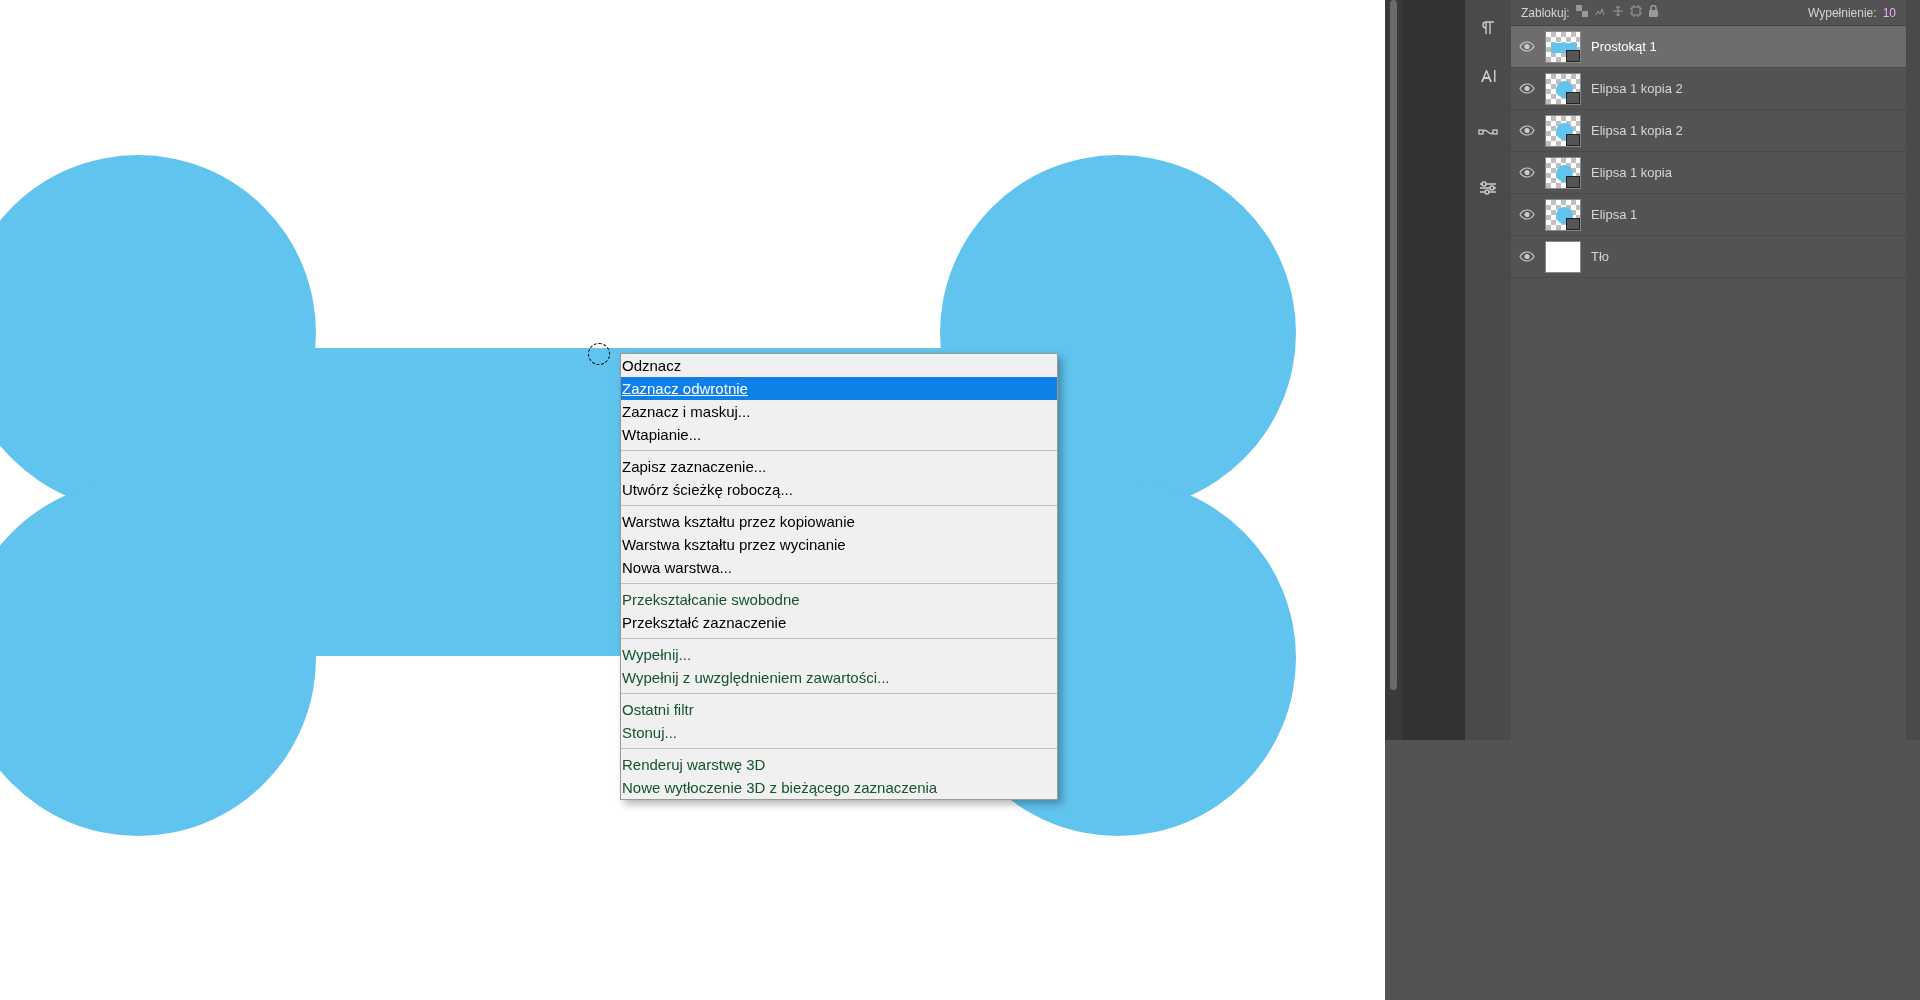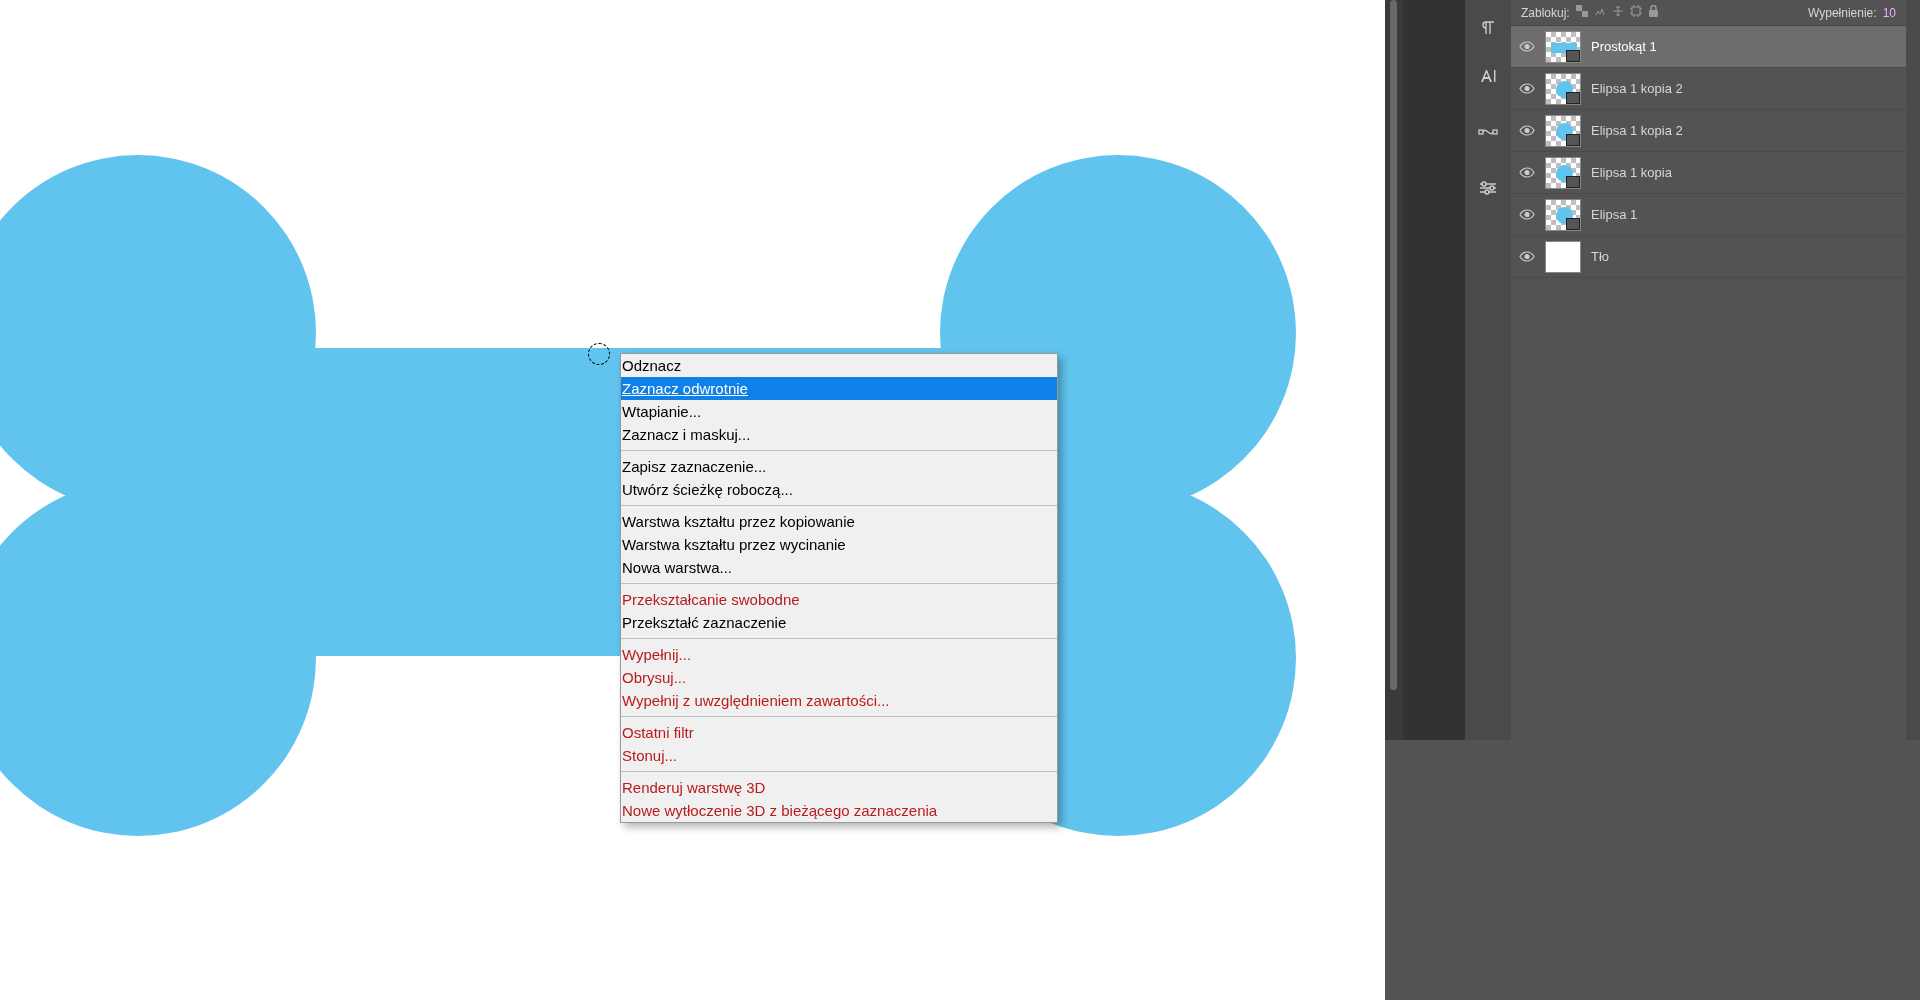--- a/index.html
+++ b/index.html
@@ -63,21 +63,21 @@
     .context-menu .item {
       padding: 3px 1px;
       cursor: default;
     }
     .context-menu .item.highlighted {
       background: #0f80e8;
       color: #fff;
       text-decoration: underline;
     }
     .context-menu .item.disabled {
-      color: #b91c1c;
+      color: #14532d;
     }
     .context-menu .sep {
       height: 1px;
       background: #c0c0c0;
       margin: 4px 0;
     }
 
     .right-panels {
       position: absolute;
       right: 0;
@@ -222,35 +222,34 @@
     <div class="bone-circle circle-bl"></div>
     <div class="bone-circle circle-tr"></div>
     <div class="bone-circle circle-br"></div>
     <div class="bone-rect rect-mid"></div>
   </div>
   <div class="selection-marker"></div>
 
   <div class="context-menu" id="context-menu">
       <div class="item">Odznacz</div>
       <div class="item highlighted">Zaznacz odwrotnie</div>
+      <div class="item">Zaznacz i maskuj...</div>
       <div class="item">Wtapianie...</div>
-      <div class="item">Zaznacz i maskuj...</div>
       <div class="sep"></div>
       <div class="item">Zapisz zaznaczenie...</div>
       <div class="item">Utwórz ścieżkę roboczą...</div>
       <div class="sep"></div>
       <div class="item">Warstwa kształtu przez kopiowanie</div>
       <div class="item">Warstwa kształtu przez wycinanie</div>
       <div class="item">Nowa warstwa...</div>
       <div class="sep"></div>
       <div class="item disabled">Przekształcanie swobodne</div>
       <div class="item">Przekształć zaznaczenie</div>
       <div class="sep"></div>
       <div class="item disabled">Wypełnij...</div>
-      <div class="item disabled">Obrysuj...</div>
       <div class="item disabled">Wypełnij z uwzględnieniem zawartości...</div>
       <div class="sep"></div>
       <div class="item disabled">Ostatni filtr</div>
       <div class="item disabled">Stonuj...</div>
       <div class="sep"></div>
       <div class="item disabled">Renderuj warstwę 3D</div>
       <div class="item disabled">Nowe wytłoczenie 3D z bieżącego zaznaczenia</div>
     </div>
 </div>
 

